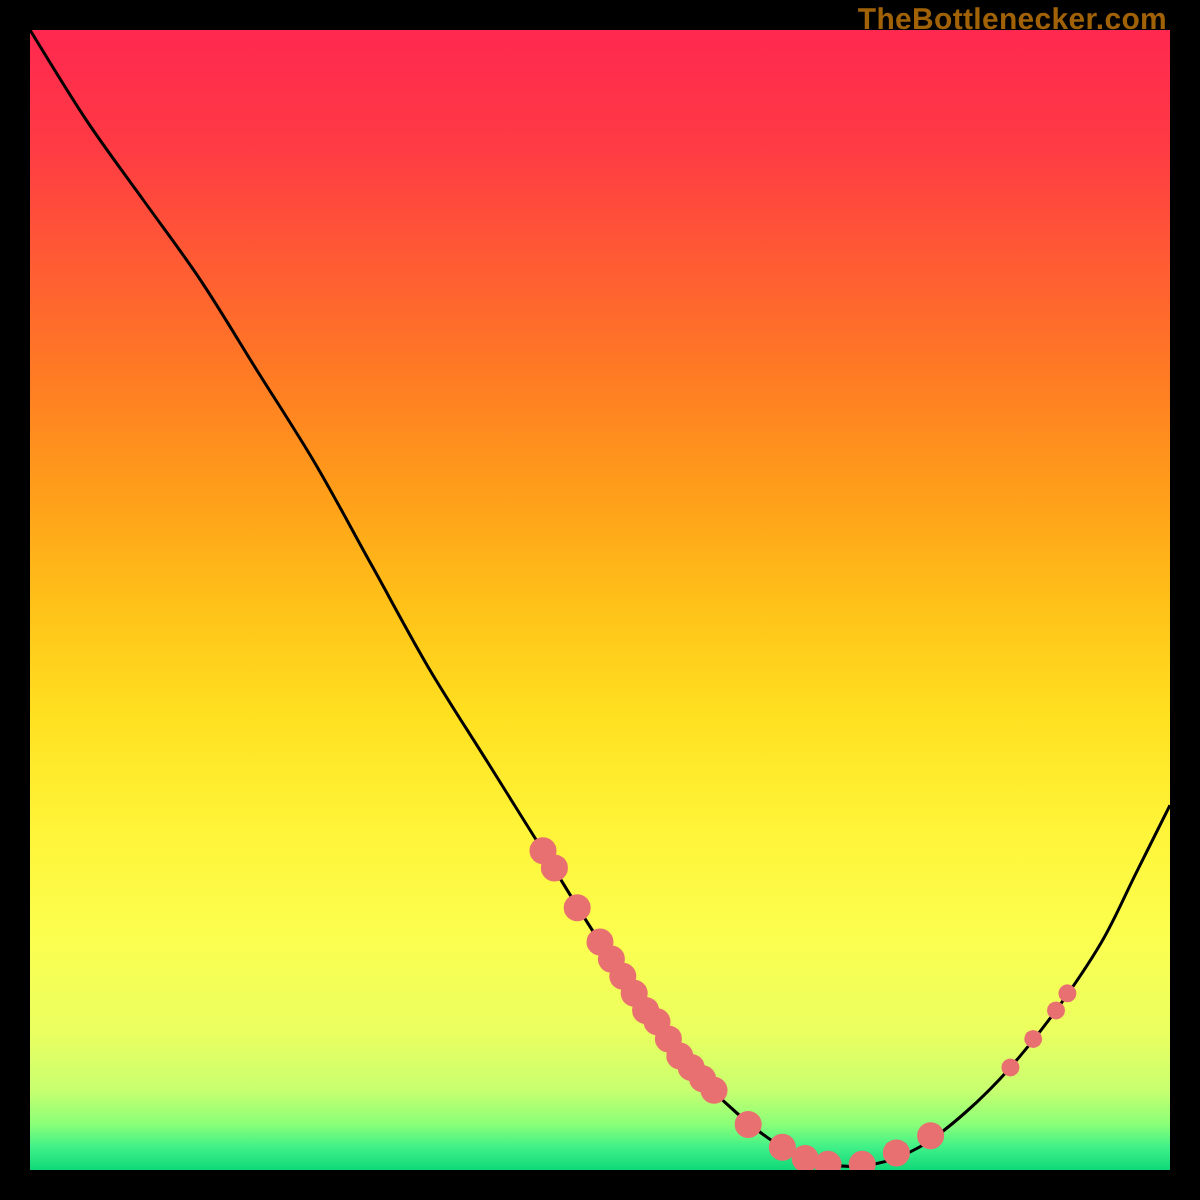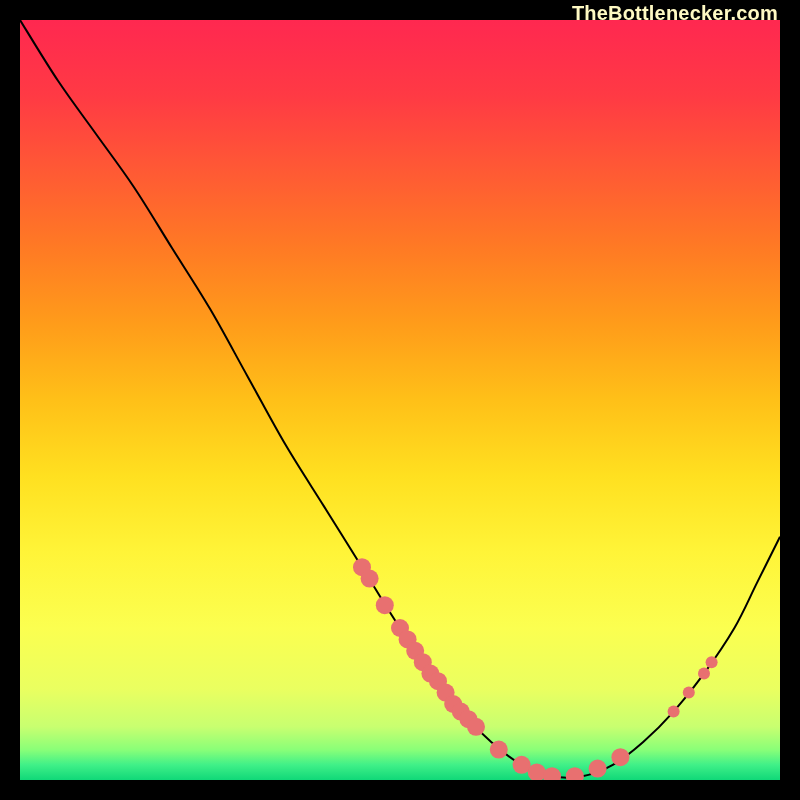--- a/index.html
+++ b/index.html
@@ -12,21 +12,21 @@
     height: 760px;
     background: #000;
   }
   .watermark {
     position: absolute;
     top: 2px;
     right: 22px;
     font-family: Arial, Helvetica, sans-serif;
     font-size: 20px;
     font-weight: 600;
-    color: #fef9c3;
+    color: #a16207;
     letter-spacing: 0.2px;
   }
   svg.plot {
     position: absolute;
     left: 20px;
     top: 20px;
     width: 760px;
     height: 760px;
     display: block;
   }

